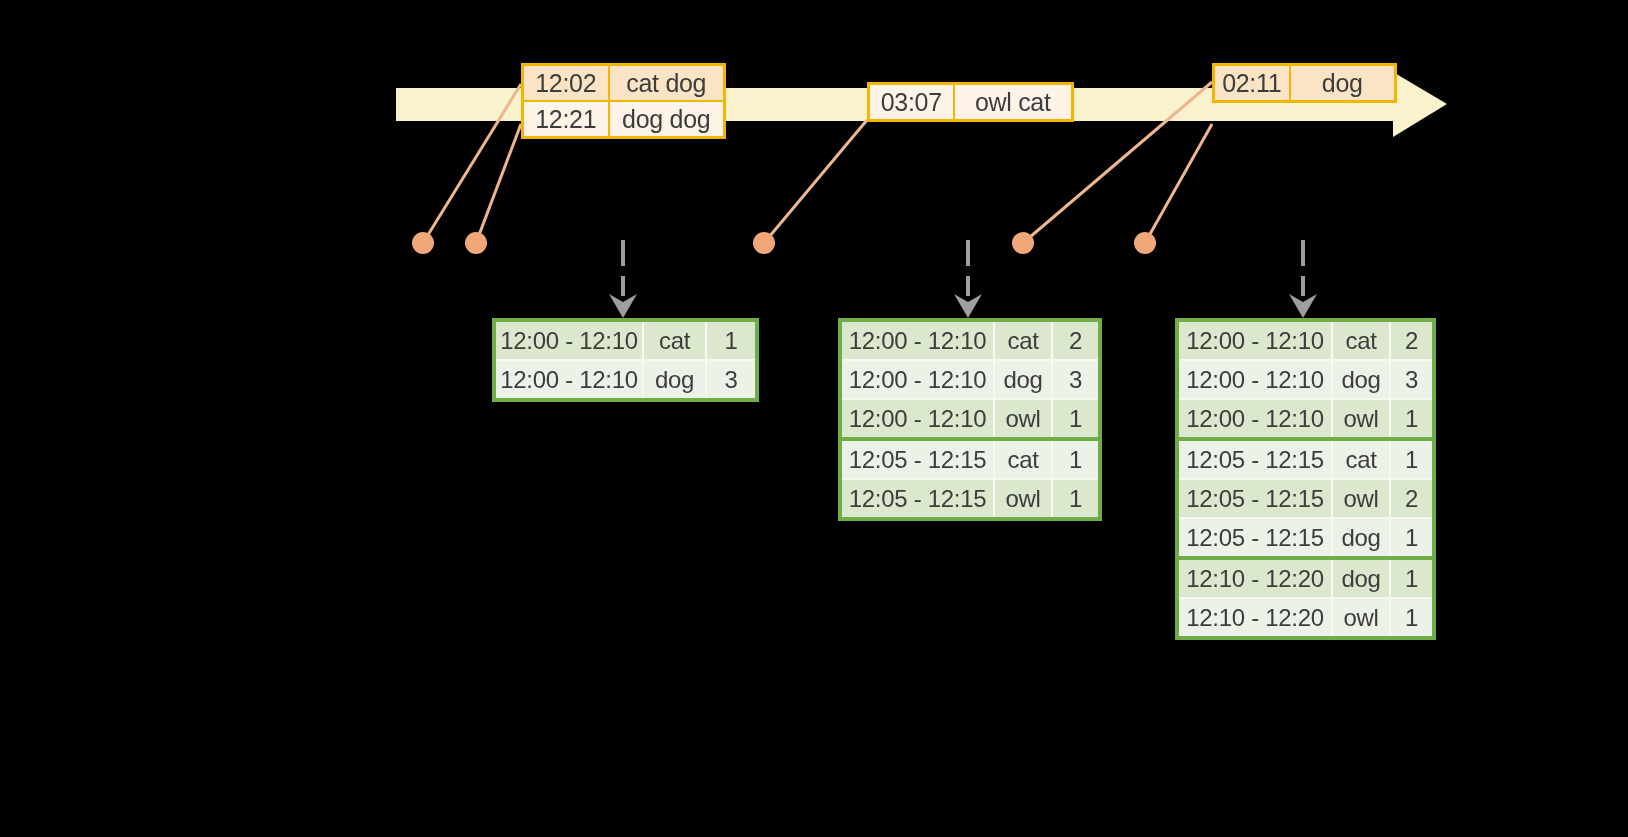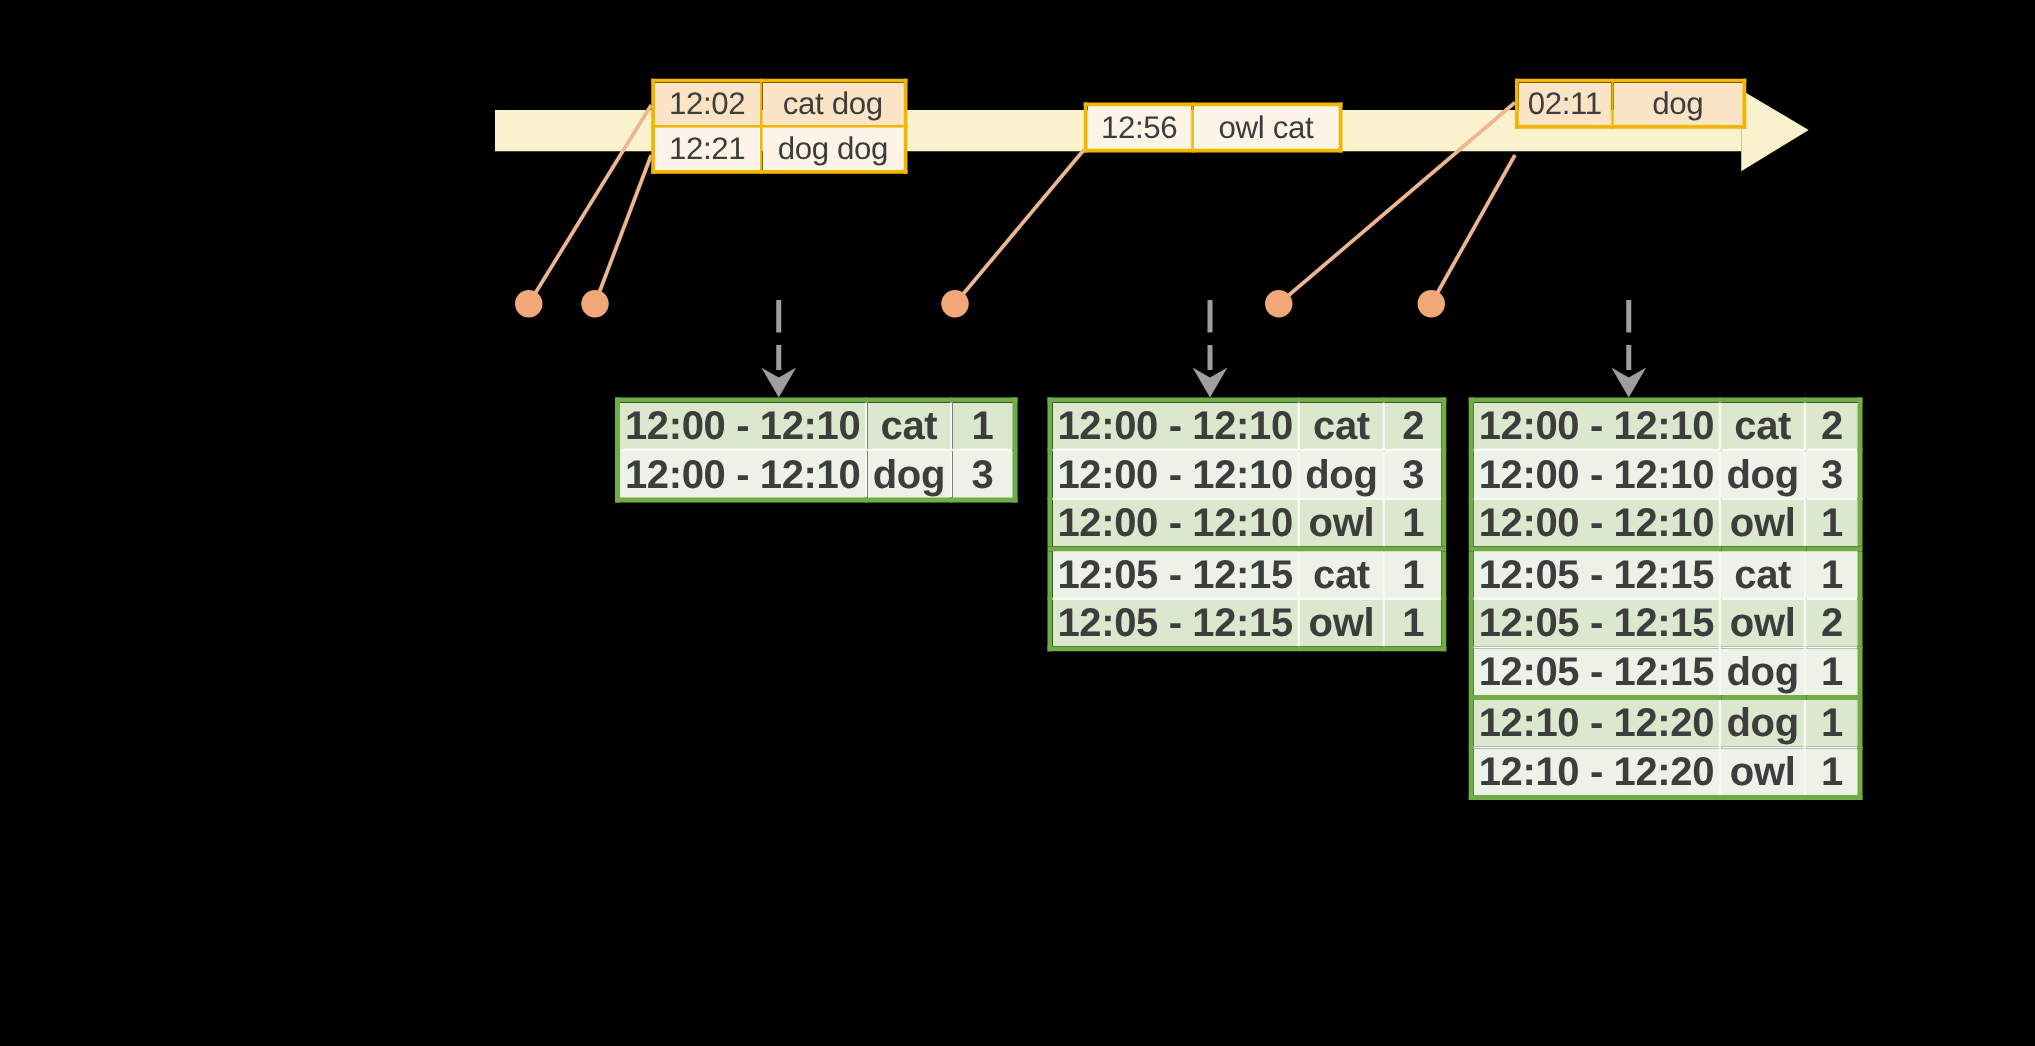--- a/index.html
+++ b/index.html
@@ -23,21 +23,21 @@
     text-align:center; vertical-align:middle; padding:0 4px;
     white-space:nowrap; overflow:hidden; letter-spacing:-0.3px;
   }
 
   .event-table { border:3px solid var(--color-event_border,#f2b600); }
   .event-table td { border:2px solid var(--color-event_border,#f2b600); font-size:25px; height:34px; }
   .event-table tr.shade-0 td { background:var(--color-event_row_dark,#fbe3c5); }
   .event-table tr.shade-1 td { background:var(--color-event_row_light,#fdf4e7); }
 
   .result-table { border:4px solid var(--color-result_border,#70ad47); }
-  .result-table td { border:2px solid var(--color-cell_divider,#f8f8f3); font-size:32px; height:37px;font-weight:bold; }
+  .result-table td { border:2px solid var(--color-cell_divider,#f8f8f3); font-size:24px; height:37px; }
   .result-table tr.shade-0 td { background:var(--color-result_row_dark,#dbe8ce); }
   .result-table tr.shade-1 td { background:var(--color-result_row_light,#edf2e9); }
   .result-table tr.group-start td { border-top:4px solid var(--color-result_border,#70ad47); }
 
   #event-table-1  { left:521px;  top:63px; }
   #event-table-2  { left:867px;  top:82px; }
   #event-table-3  { left:1212px; top:63px; }
   #result-table-1 { left:492px;  top:318px; }
   #result-table-2 { left:838px;  top:318px; }
   #result-table-3 { left:1175px; top:318px; }
@@ -89,21 +89,21 @@
       </tbody>
   </table>
 
   <table id="event-table-2" class="event-table">
     <colgroup>
         <col style="width:85px">
         <col style="width:119px">
       </colgroup>
     <tbody>
         <tr class="shade-1">
-          <td>12:56</td>
+          <td>03:07</td>
           <td>owl cat</td>
         </tr>
       </tbody>
   </table>
 
   <table id="event-table-3" class="event-table">
     <colgroup>
         <col style="width:76px">
         <col style="width:106px">
       </colgroup>

